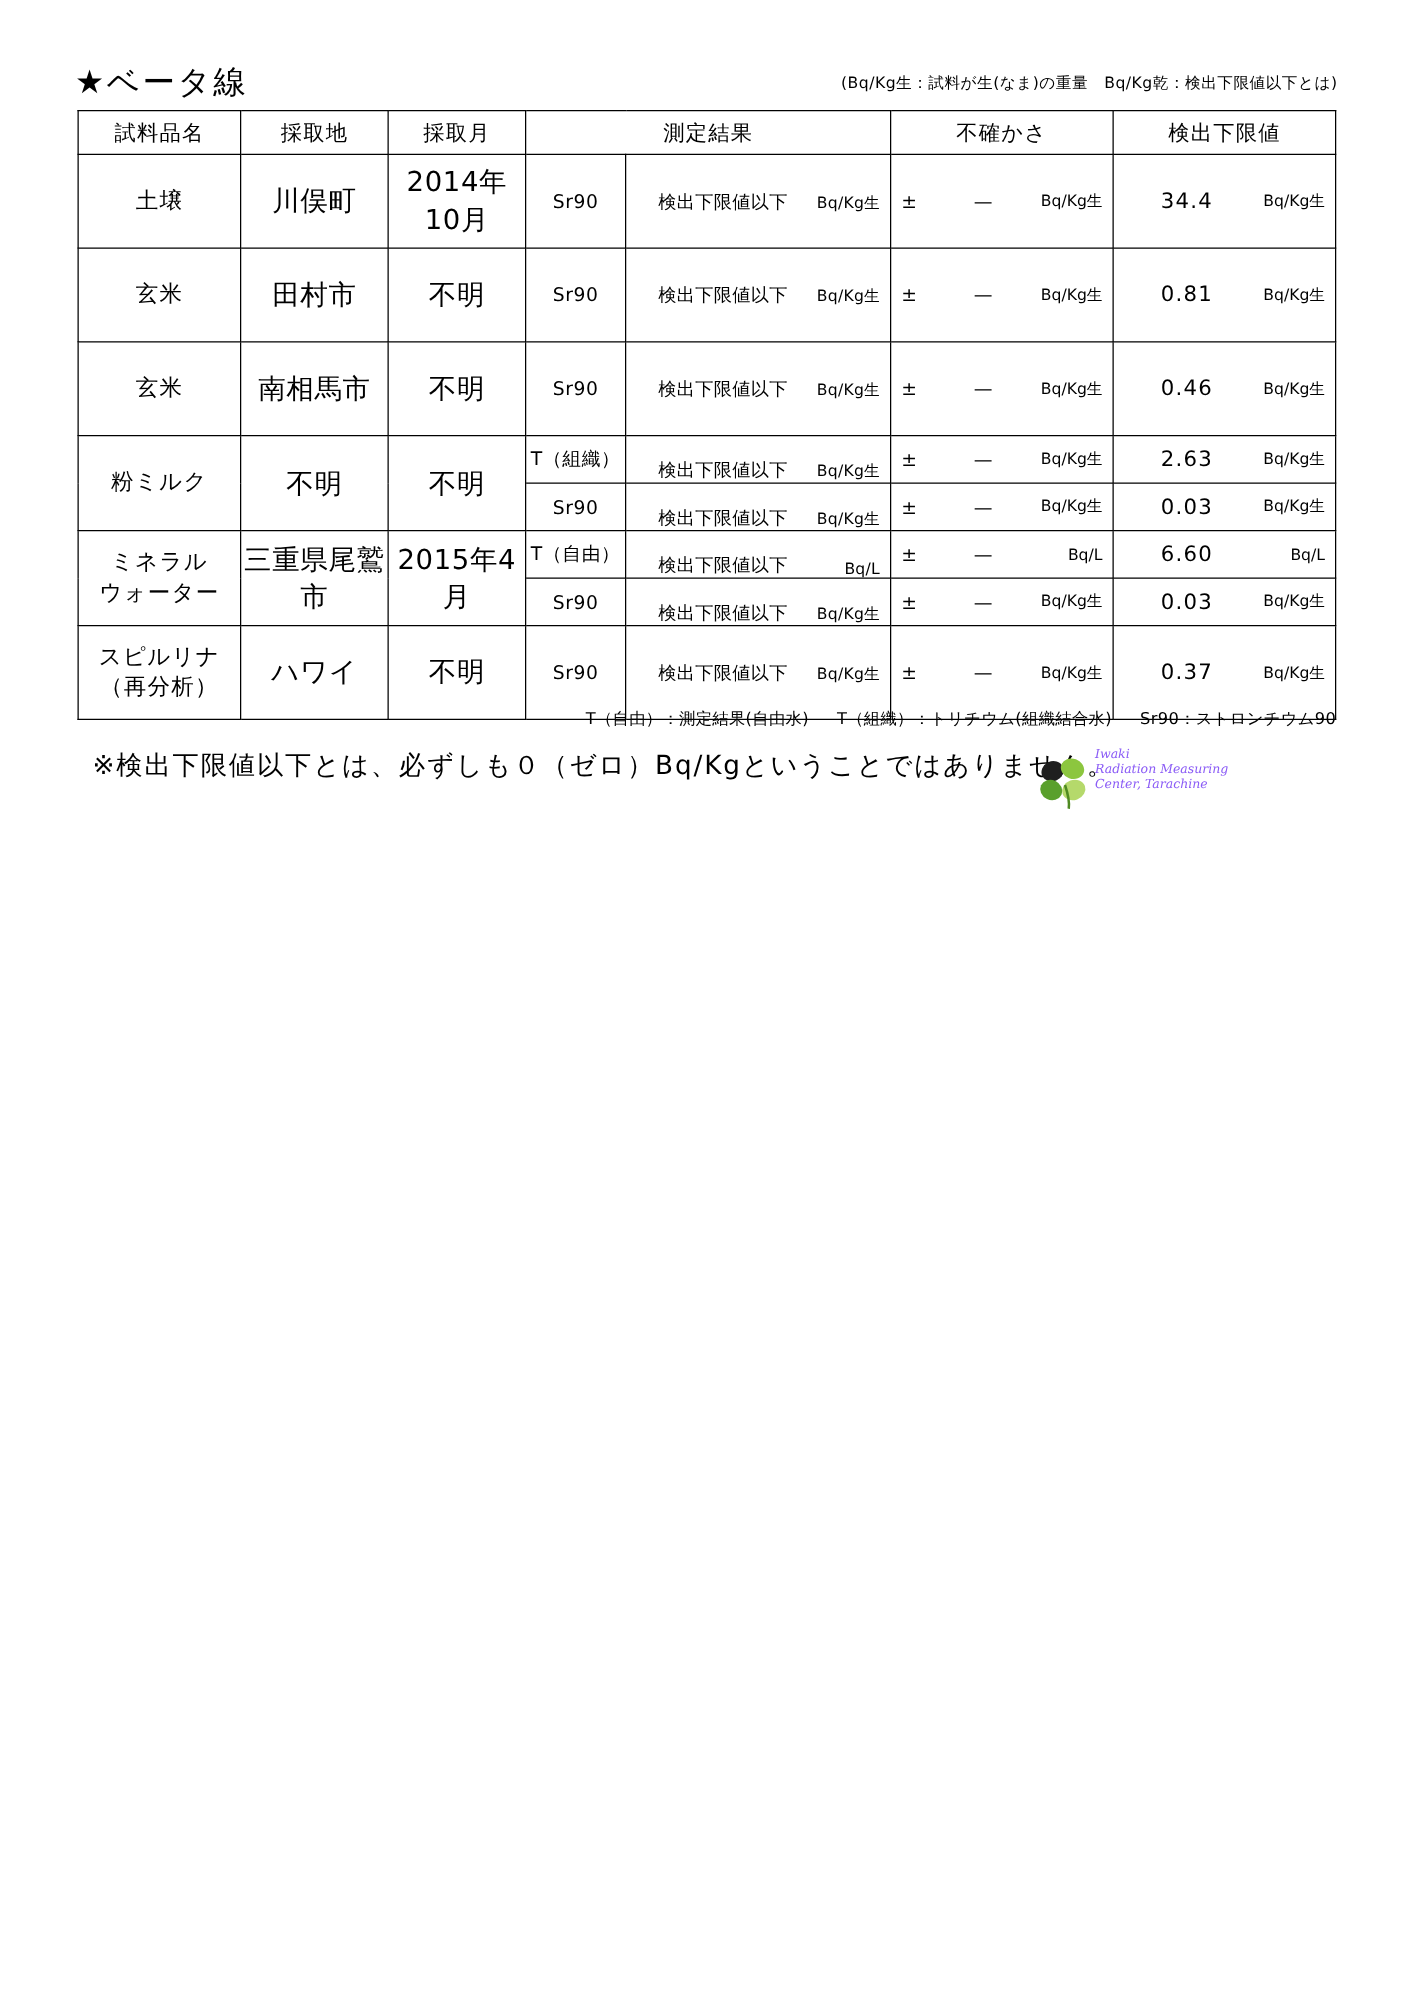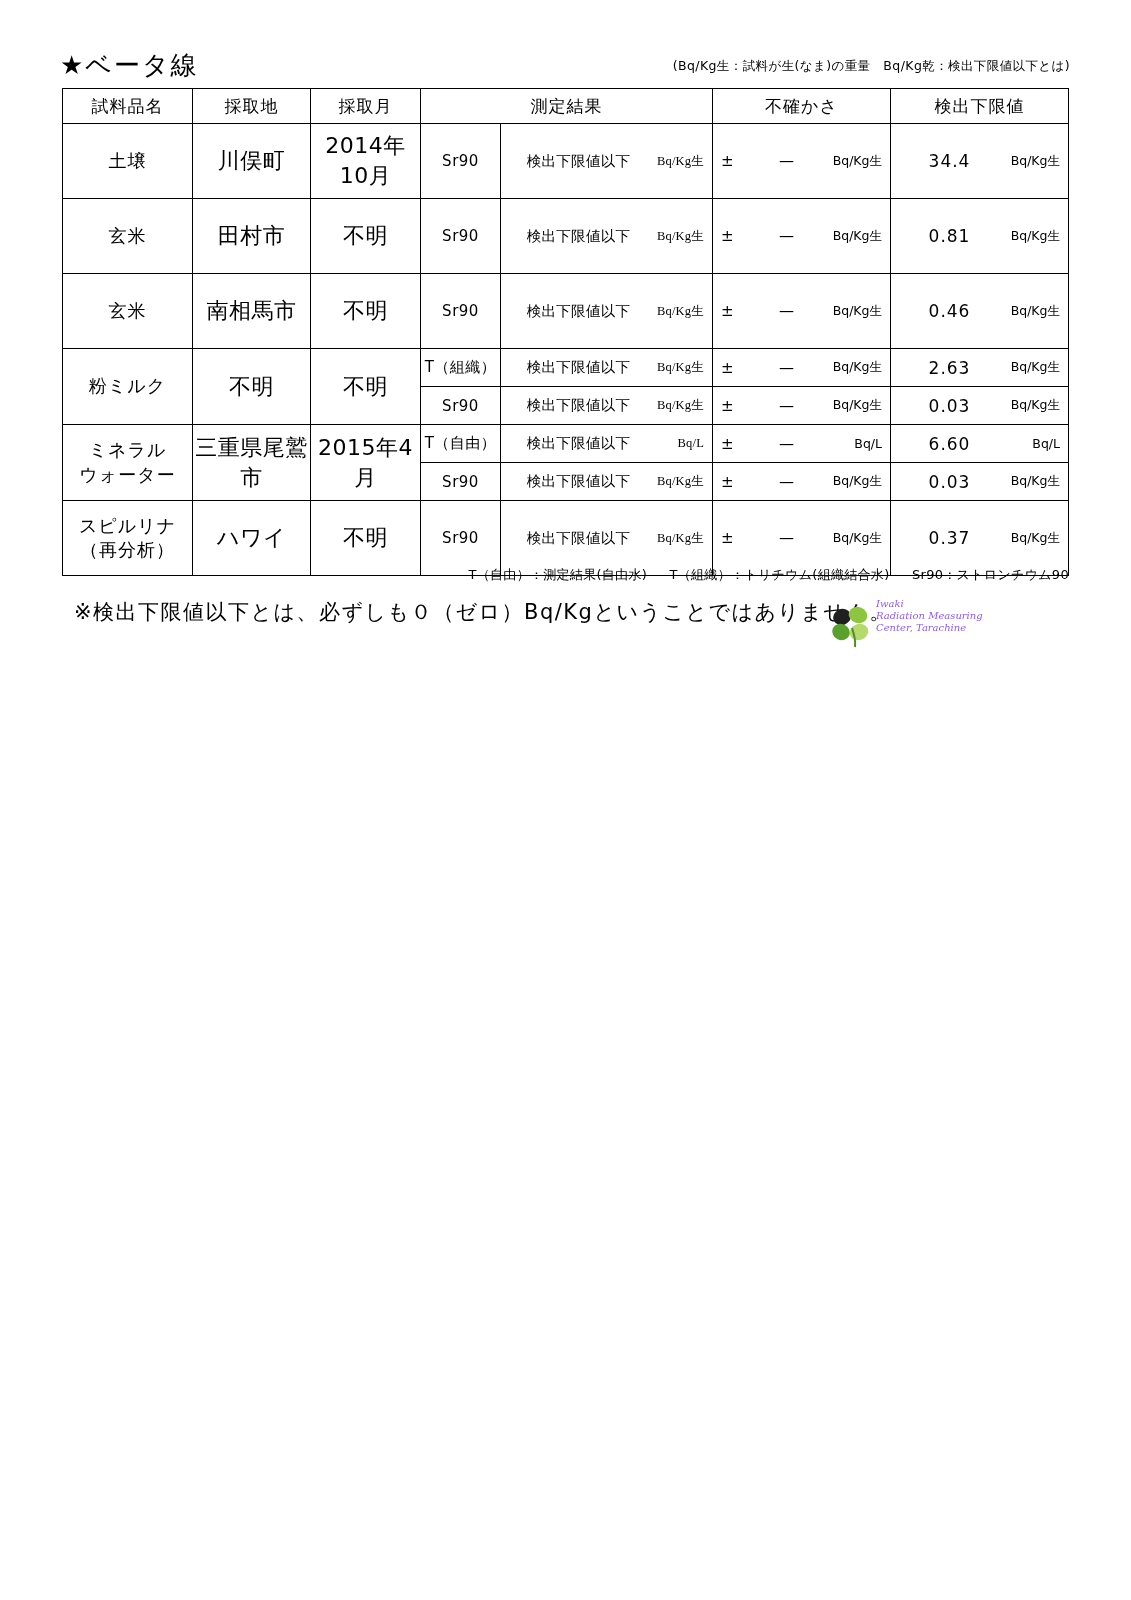--- a/index.html
+++ b/index.html
@@ -89,26 +89,25 @@
   td.nuc-cell {
     font-size: 15px;
     letter-spacing: 0.5px;
   }
   .row-h-single { height: 74px; }
   .row-h-half { height: 37px; }
 
   
   .result-inner {
     display: flex;
-    align-items: center;
+    align-items: flex-end;
     justify-content: flex-start;
     padding: 0 8px;
     height: 100%;
     box-sizing: border-box;
-    font-family: Liberation Serif, serif;
   }
   .result-text {
     font-size: 14.5px;
     letter-spacing: 0.3px;
     flex: 1 1 auto;
     text-align: center;
   }
   .result-unit {
     font-size: 12.5px;
     letter-spacing: 0.2px;

